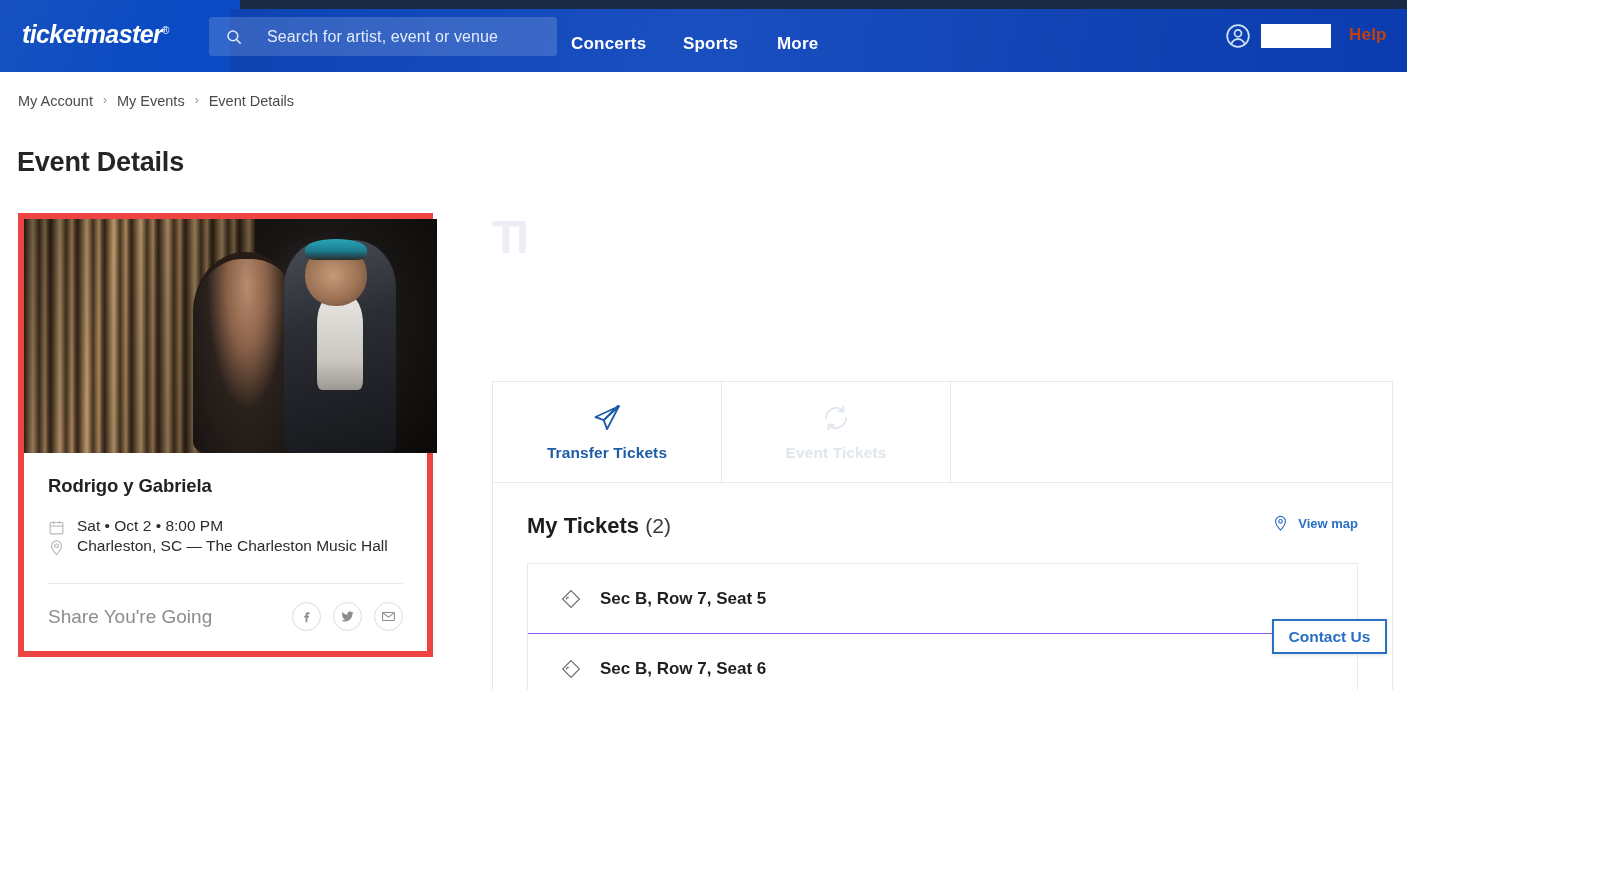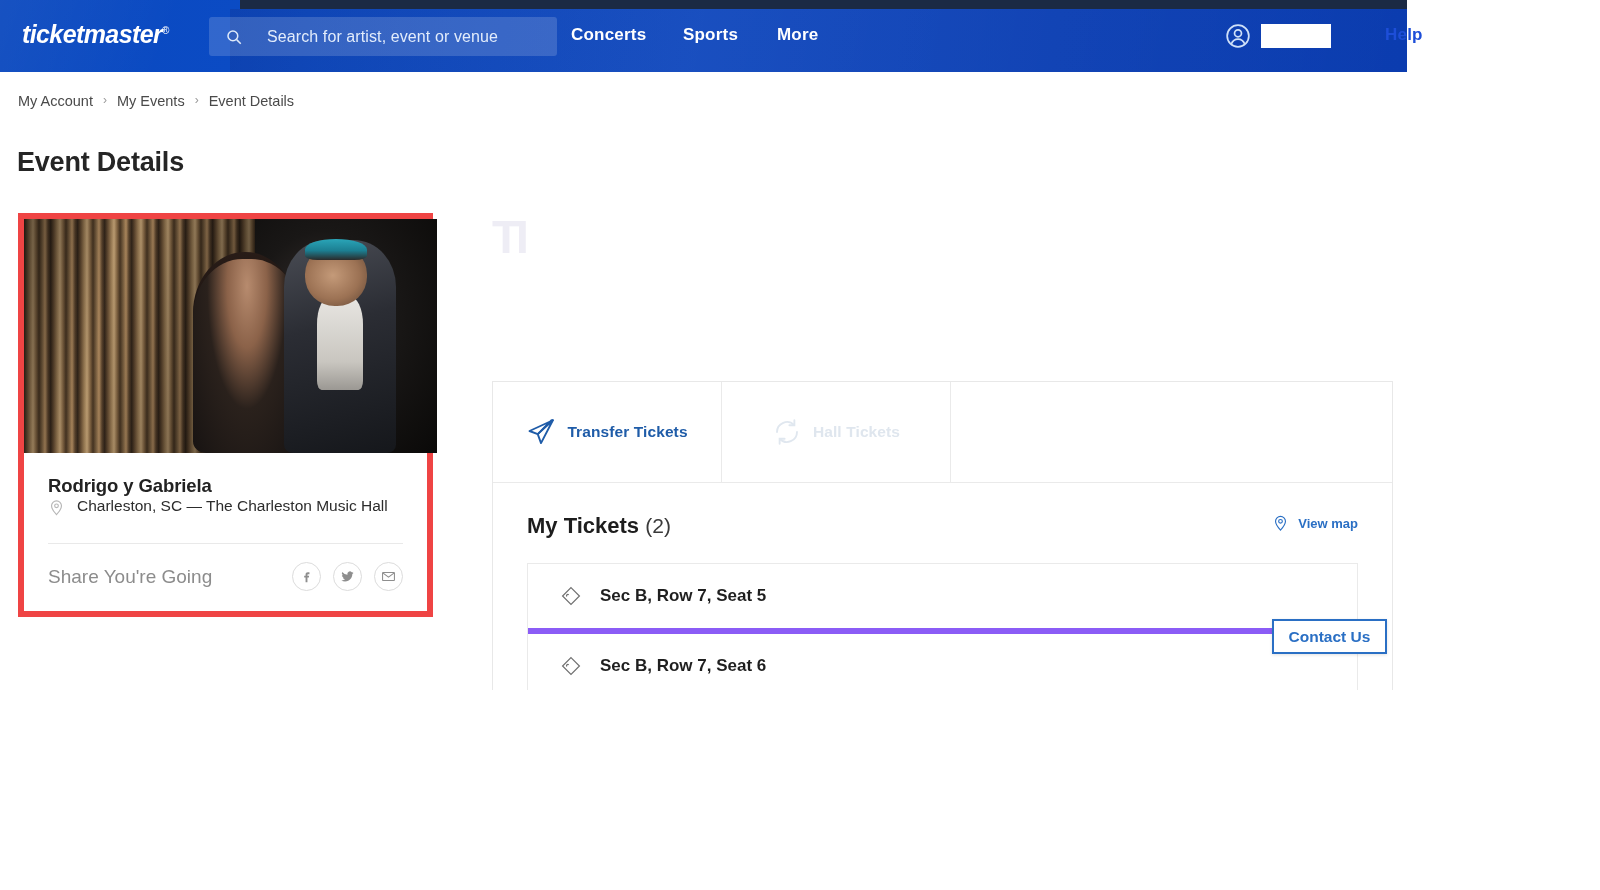--- a/index.html
+++ b/index.html
@@ -43,35 +43,35 @@
     position: absolute; left: 209px; top: 17px; width: 348px; height: 39px;
     background: rgba(255,255,255,0.16); border-radius: 3px;
     display: flex; align-items: center;
   }
   .search-icon { margin-left: 16px; width: 18px; height: 18px; display: block; }
   .search-placeholder {
     margin-left: 24px; color: #e2ecfb; font-size: 16px; letter-spacing: .1px;
   }
 
   .nav-link {
-    position: absolute; top: 25px; color: #ffffff; font-size: 17px; font-weight: bold;
+    position: absolute; top: 34px; color: #ffffff; font-size: 17px; font-weight: bold;
     letter-spacing: .2px; cursor: pointer;
   }
   .nav-concerts { left: 571px; }
   .nav-sports   { left: 683px; }
   .nav-more     { left: 777px; }
 
   .account-icon { position: absolute; left: 1225px; top: 23px; width: 26px; height: 26px; }
   .account-redaction {
     position: absolute; left: 1261px; top: 24px; width: 70px; height: 24px;
     background: #ffffff;
   }
   .help-link {
     position: absolute; left: 1349px; top: 25px;
-    color: #1d4ed8; font-size: 17px; font-weight: bold; letter-spacing: .2px; cursor: pointer; margin-left: 36px;
+    color: #c2410c; font-size: 17px; font-weight: bold; letter-spacing: .2px; cursor: pointer;
   }
 
   
   .breadcrumb {
     position: absolute; left: 18px; top: 93px;
     display: flex; align-items: flex-start; gap: 10px;
     font-size: 14.5px; color: #4a4a4a;
   }
   .crumb { cursor: pointer; }
   .crumb-sep { color: #9a9a9a; font-size: 12px; }
@@ -175,21 +175,21 @@
   }
 
   
   .right-panel {
     position: absolute; left: 492px; top: 381px; width: 901px; height: 309px;
     background: #ffffff; border: 1px solid #e8e8e8; border-bottom: none;
     overflow: hidden;
   }
   .action-tabs { display: flex; height: 101px; border-bottom: 1px solid #eaeaea; }
   .action-tab {
-    flex: 0 0 229px; display: flex; flex-direction: row;
+    flex: 0 0 229px; display: flex; flex-direction: column;
     align-items: center; justify-content: center; gap: 11px;
     border-right: 1px solid #eaeaea; cursor: pointer; height: 100px;
   }
   .action-tab.empty { flex: 1 1 auto; border-right: none; cursor: default; }
   .action-tab.disabled { cursor: default; }
   .tab-label { font-size: 15.5px; font-weight: bold; letter-spacing: .1px; }
   .tab-transfer .tab-label { color: #1f5ca8; }
   .tab-sell .tab-label { color: #dfe6ee; }
 
   .tickets-section { padding: 30px 34px 0 34px; position: relative; }
@@ -197,21 +197,21 @@
   .tickets-title { font-size: 22px; font-weight: bold; color: #1d1d1d; }
   .tickets-title .count { font-weight: normal; color: #3a3a3a; font-size: 21px; }
   .view-map { display: flex; align-items: center; gap: 9px; cursor: pointer; }
   .view-map-label { color: #2a6fc4; font-size: 13px; font-weight: bold; }
 
   .ticket-list {
     margin-top: 24px; border: 1px solid #eaeaea; border-bottom: none;
   }
   .ticket-row {
     display: flex; align-items: center; gap: 18px;
-    height: 70px; padding: 0 32px; border-bottom: 6px solid #8b5cf6;
+    height: 70px; padding: 0 32px; border-bottom: 1px solid #8b5cf6;
     cursor: pointer;
   }
   .ticket-label { font-size: 17px; font-weight: bold; color: #1f1f1f; }
 
   
   .contact-us {
     position: absolute; left: 1272px; top: 619px; width: 115px; height: 35px;
     background: #ffffff; border: 2px solid #2a6fc4;
     display: flex; align-items: center; justify-content: center;
     color: #2a6fc4; font-size: 15.5px; font-weight: bold; cursor: pointer;
@@ -272,20 +272,29 @@
     <div class="fig-woman"></div>
     <div class="fig-man"></div>
     <div class="fig-man-shirt"></div>
     <div class="fig-man-head"></div>
     <div class="fig-man-hair"></div>
   </div>
 
   <div class="card-body">
     <div class="event-name">Rodrigo y Gabriela</div>
 
+    <div class="meta-row">
+      <svg class="meta-icon" viewBox="0 0 24 24" fill="none" stroke="#b6b6b6" stroke-width="1.6">
+        <rect x="3" y="5" width="18" height="16" rx="1.5"></rect>
+        <line x1="3" y1="10" x2="21" y2="10"></line>
+        <line x1="8" y1="3" x2="8" y2="7"></line>
+          <line x1="16" y1="3" x2="16" y2="7"></line>
+      </svg>
+      <span>Sat • Oct 2 • 8:00 PM</span>
+    </div>
 
     <div class="meta-row second">
       <svg class="meta-icon" viewBox="0 0 24 24" fill="none" stroke="#b6b6b6" stroke-width="1.6">
         <path d="M12 22s7-7.2 7-12.3A7 7 0 0 0 5 9.7C5 14.8 12 22 12 22z"></path>
         <circle cx="12" cy="9.6" r="2.6"></circle>
       </svg>
       <span>Charleston, SC — The Charleston Music Hall</span>
     </div>
 
 
@@ -326,21 +335,21 @@
       <span class="tab-label">Transfer Tickets</span>
     </div>
 
     <div class="action-tab tab-sell disabled">
       <svg width="30" height="30" viewBox="0 0 24 24" fill="none" stroke="#e0e7ef" stroke-width="1.5" stroke-linecap="round">
         <path d="M20 12a8 8 0 0 1-13.7 5.6"></path>
         <path d="M4 12a8 8 0 0 1 13.7-5.6"></path>
         <polyline points="17.9,2.6 17.9,6.6 13.9,6.6"></polyline>
         <polyline points="6.1,21.4 6.1,17.4 10.1,17.4"></polyline>
       </svg>
-      <span class="tab-label">Hall Tickets</span>
+      <span class="tab-label">Event Tickets</span>
     </div>
 
     <div class="action-tab empty"></div>
   </div>
 
   <div class="tickets-section">
     <div class="tickets-head">
       <div class="tickets-title">
         <span>My Tickets</span>
         <span class="count">(2)</span>

